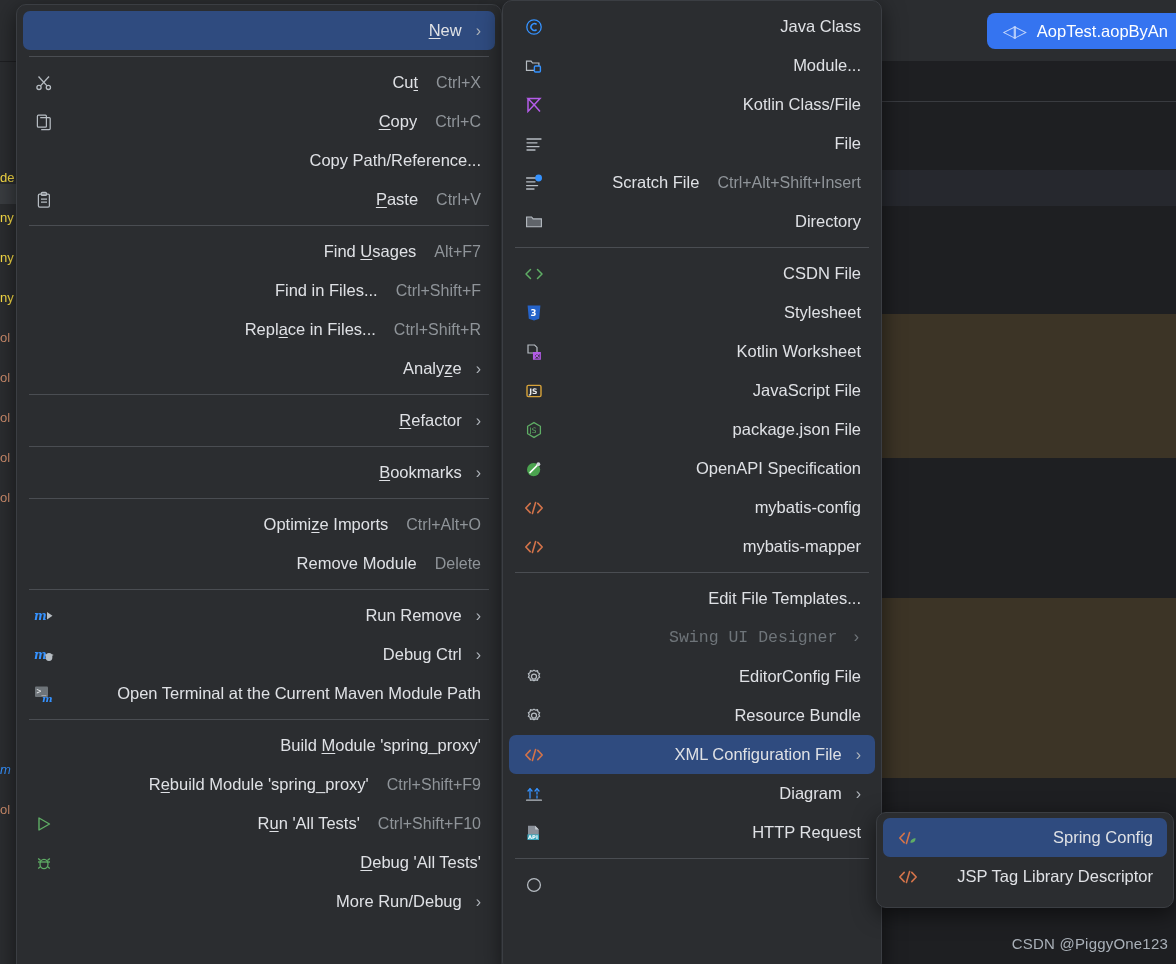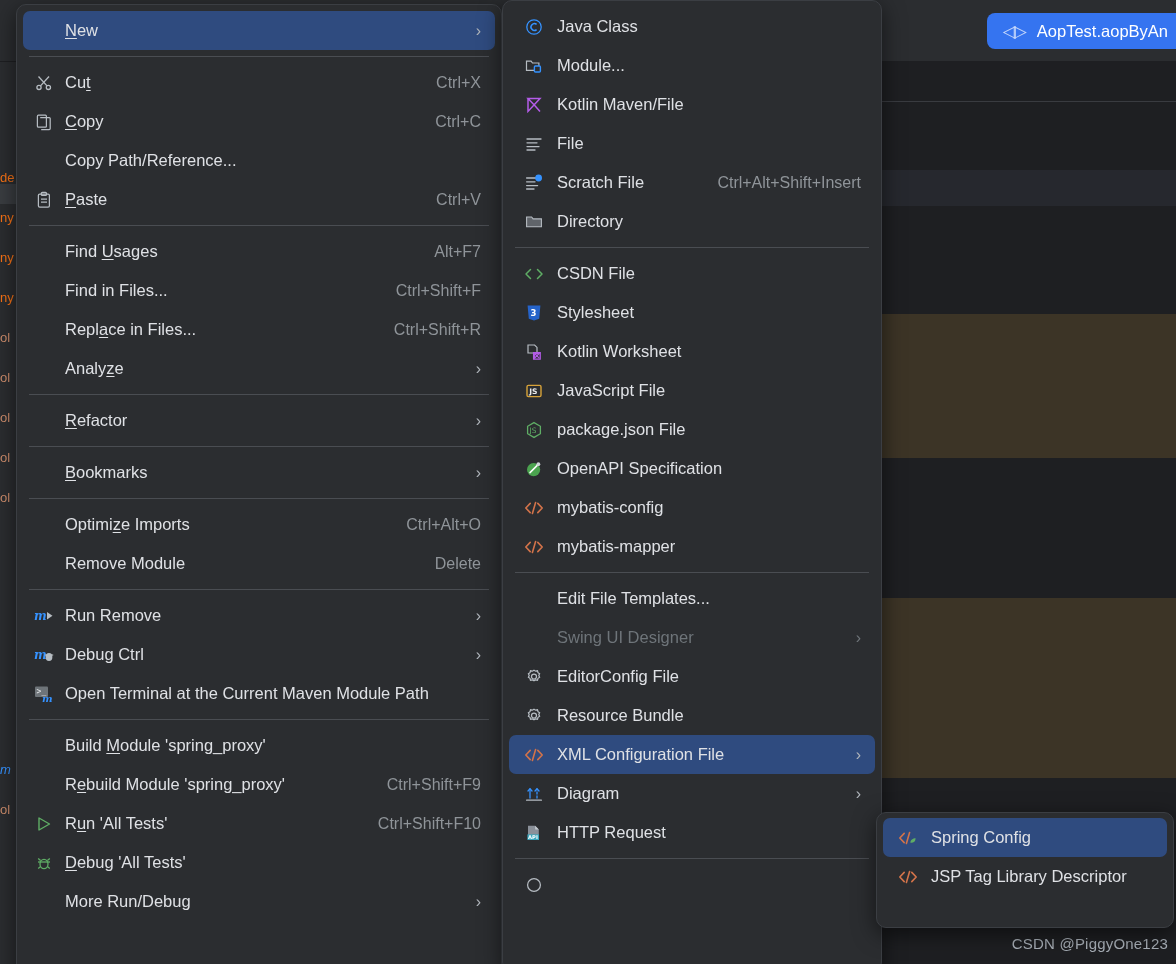--- a/index.html
+++ b/index.html
@@ -27,21 +27,21 @@
     padding: 0 22px 0 16px; color: #ffffff; font-size: 16.5px; white-space: nowrap;
   }
   .run-chip .glyph { opacity: .72; font-size: 17px; letter-spacing: -2px; }
 
   
   .tree-sliver {
     position: absolute; left: 0; top: 62px; width: 24px; bottom: 0;
     background: #2b2d30; overflow: hidden;
   }
   .tree-sliver .tl {
-    position: absolute; left: 0; font-size: 13px; color: #f97316;
+    position: absolute; left: 0; font-size: 13px; color: #fde047;
     font-family: "Liberation Sans", sans-serif; white-space: nowrap;
   }
   .tree-sliver .tl.dir { color: #cf8e6d; }
   .tree-sliver .tl.italic { color: #3592ff; font-style: italic; }
   .tree-sliver .sel { position:absolute; left:0; width:24px; height:20px; background:#3a3d41; }
 
   
   .editor {
     position: absolute; left: 24px; top: 62px; right: 0; bottom: 0;
     background: #1e1f22; overflow: hidden;
@@ -69,35 +69,35 @@
     position: absolute;
     background: #2b2d30;
     border: 1px solid #3b3e43;
     border-radius: 10px;
     box-shadow: 0 6px 22px rgba(0,0,0,.55);
     padding: 6px 0;
     overflow: hidden;
   }
   #menu-context { left: 16px; top: 4px; width: 486px; height: 978px; }
   #menu-new     { left: 502px; top: 0px;  width: 380px; height: 972px; }
-  #menu-xml     { left: 876px; top: 812px; width: 298px; height: 116px; padding: 5px 0; }
+  #menu-xml     { left: 876px; top: 812px; width: 298px; height: 96px; padding: 5px 0; }
 
   .mi {
     position: relative; display: flex; align-items: center;
     height: 39px; padding: 0 14px 0 14px; margin: 0 6px;
     border-radius: 7px; color: #dfe1e5; font-size: 16.5px; white-space: nowrap;
   }
   .mi.selected { background: #2f4b7f; }
-  .mi.disabled { color: #6e7479; }
+  .mi.disabled { color: #6e7479; font-family: Liberation Mono, monospace; }
   .mi .ico {
     width: 22px; min-width: 22px; height: 22px; margin-right: 12px;
     display: flex; align-items: center; justify-content: center;
   }
   .mi .ico.empty { }
-  .mi .lab { flex: 1; overflow: hidden; text-overflow: clip; }
+  .mi .lab { flex: 1; overflow: hidden; text-overflow: clip; text-align: right; }
   .mi .lab u { text-decoration: underline; text-underline-offset: 2px; }
   .mi .sc { color: #8f9499; font-size: 16px; margin-left: 18px; }
   .mi .arrow { color: #aeb3b9; font-size: 16px; margin-left: 14px; }
   .mi.disabled .arrow { color: #6e7479; }
   .sep { height: 1px; background: #4a4d52; margin: 6px 12px; }
 
   
   #menu-context .mi { padding-left: 10px; }
   #menu-context .mi .ico { margin-right: 10px; }
 
@@ -356,21 +356,21 @@
     </span>
     <span class="lab">Module...</span>
   </div>
 
   <div class="mi">
     <span class="ico">
       <svg width="18" height="18" viewBox="0 0 18 18" fill="none" stroke="#b45ce8" stroke-width="1.5">
         <path d="M3 2.6 V15.4 L15 2.6 H3 L9.3 9 L15 15.4"></path>
       </svg>
     </span>
-    <span class="lab">Kotlin Maven/File</span>
+    <span class="lab">Kotlin Class/File</span>
   </div>
 
   <div class="mi">
     <span class="ico">
       <svg width="18" height="18" viewBox="0 0 18 18" stroke="#b6bcc2" stroke-width="1.3" stroke-linecap="round">
         <line x1="2" y1="4" x2="16" y2="4"></line>
             <line x1="2" y1="7.8" x2="12" y2="7.8"></line>
         <line x1="2" y1="11.6" x2="14" y2="11.6"></line>
             <line x1="2" y1="15" x2="10" y2="15"></line>
       </svg>

